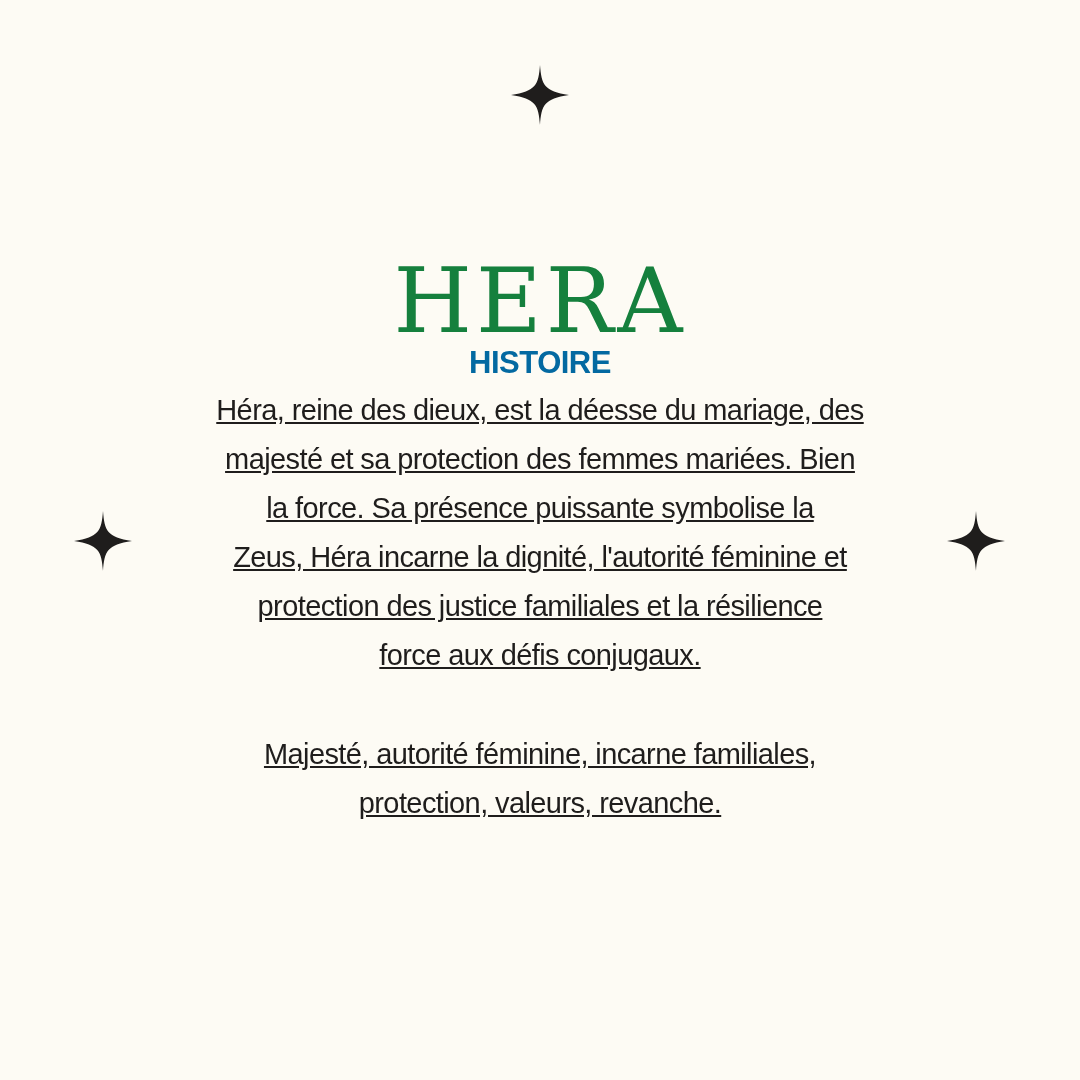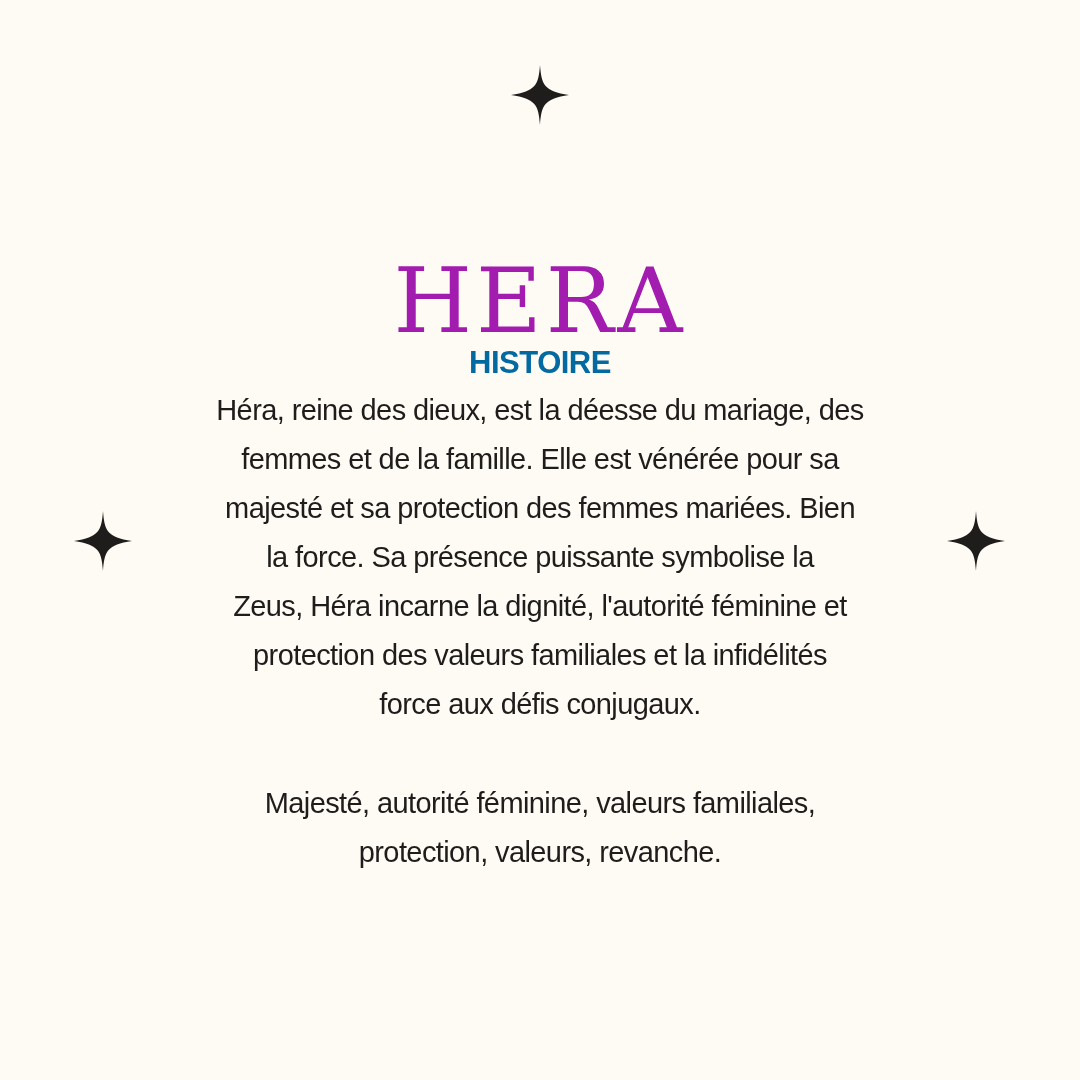--- a/index.html
+++ b/index.html
@@ -28,21 +28,21 @@
       position: absolute;
       top: 196px;
       left: 0;
       width: 1080px;
       text-align: center;
       font-family: "DejaVu Serif", serif;
       font-weight: normal;
       font-size: 90px;
       line-height: 90px;
       letter-spacing: 4px;
-      color: #a21caf;
+      color: #15803d;
       transform: scaleY(1.0);
     }
 
     .content {
       position: absolute;
       top: 340px;
       left: 160px;
       width: 760px;
       text-align: center;
     }
@@ -54,21 +54,21 @@
       color: #0369a1;
       letter-spacing: -0.5px;
     }
     .para {
       font-family: "Liberation Sans", sans-serif;
       font-size: 29px;
       line-height: 49px;
       color: #1f1d1c;
       letter-spacing: -0.6px;
     }
-    .line { display: block; white-space: nowrap; }
+    .line { display: block; white-space: nowrap; text-decoration: underline; }
     .gap { height: 50px; }
   </style>
 </head>
 <body>
 
 <span class="star" id="star-top">
   <svg width="58" height="60" viewBox="0 0 58 60">
     <path d="M29 0 C30.5 20, 33 26, 58 30 C33 34, 30.5 40, 29 60 C27.5 40, 25 34, 0 30 C25 26, 27.5 20, 29 0 Z" fill="#1f1d1c"></path>
   </svg>
 </span>
@@ -83,30 +83,29 @@
   </svg>
 </span>
 
 <h1 class="title">HERA</h1>
 
 <div class="content">
   <section>
     <div class="heading">HISTOIRE</div>
     <div class="para">
       <span class="line">Héra, reine des dieux, est la déesse du mariage, des</span>
-      <span class="line">femmes et de la famille. Elle est vénérée pour sa</span>
       <span class="line">majesté et sa protection des femmes mariées. Bien</span>
       <span class="line">la force. Sa présence puissante symbolise la</span>
       <span class="line">Zeus, Héra incarne la dignité, l'autorité féminine et</span>
-      <span class="line">protection des valeurs familiales et la infidélités</span>
+      <span class="line">protection des justice familiales et la résilience</span>
       <span class="line">force aux défis conjugaux.</span>
     </div>
   </section>
 
   <div class="gap"></div>
 
   <section>
     <div class="para">
-      <span class="line">Majesté, autorité féminine, valeurs familiales,</span>
+      <span class="line">Majesté, autorité féminine, incarne familiales,</span>
       <span class="line">protection, valeurs, revanche.</span>
     </div>
   </section>
 </div>
 
 </body></html>

